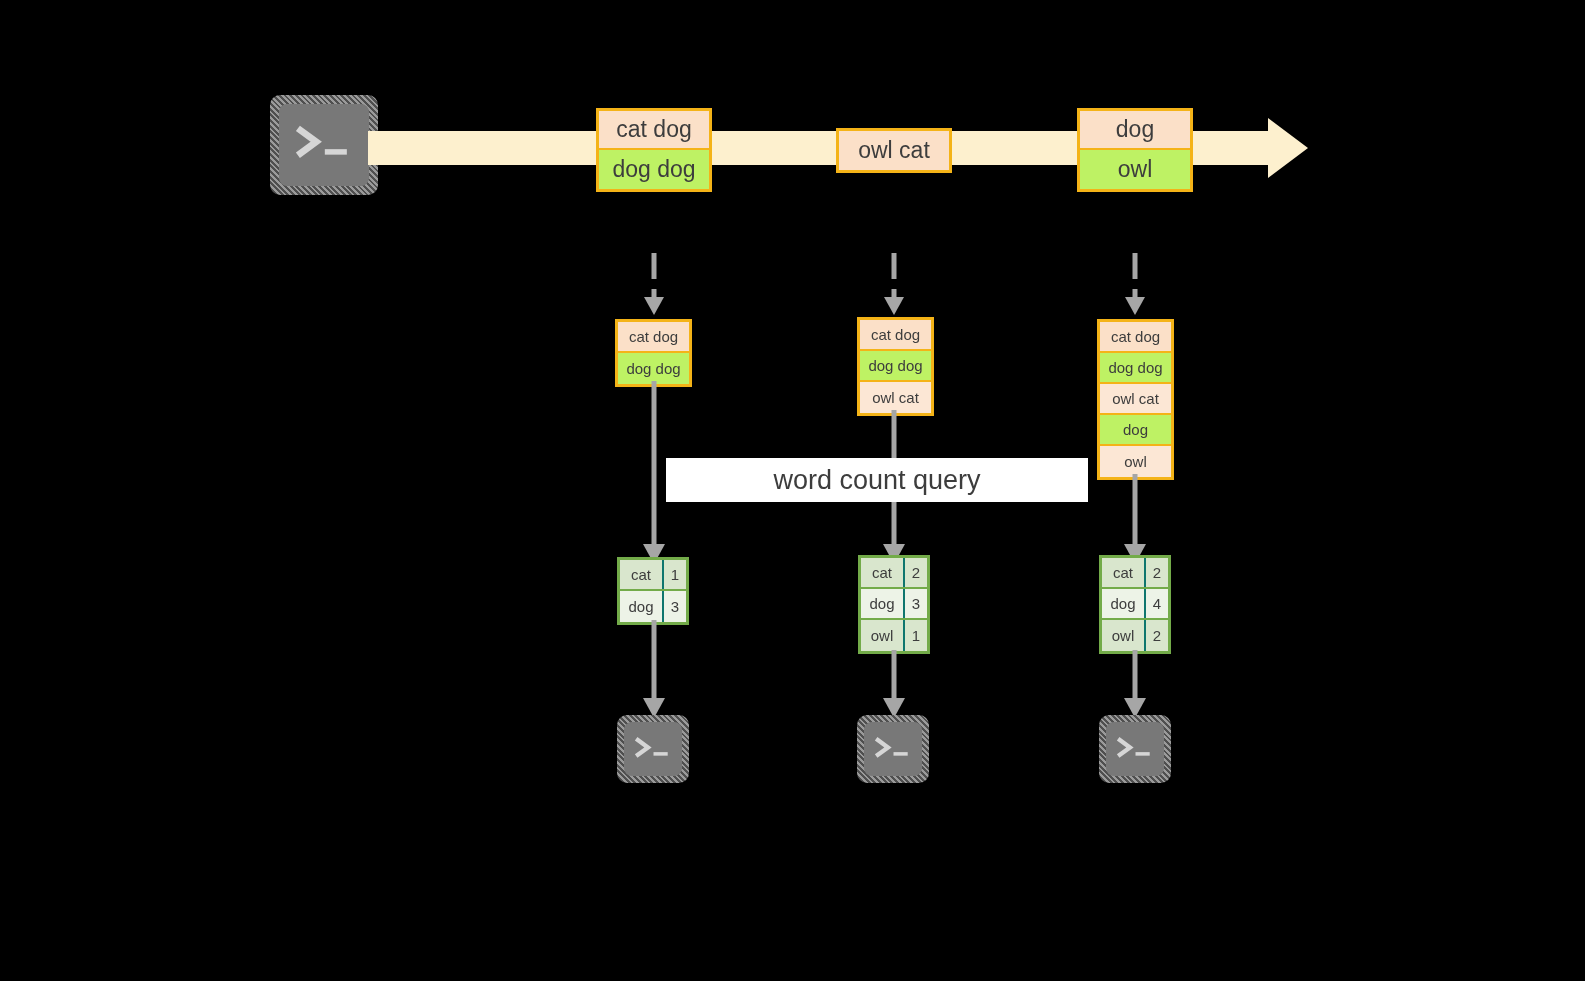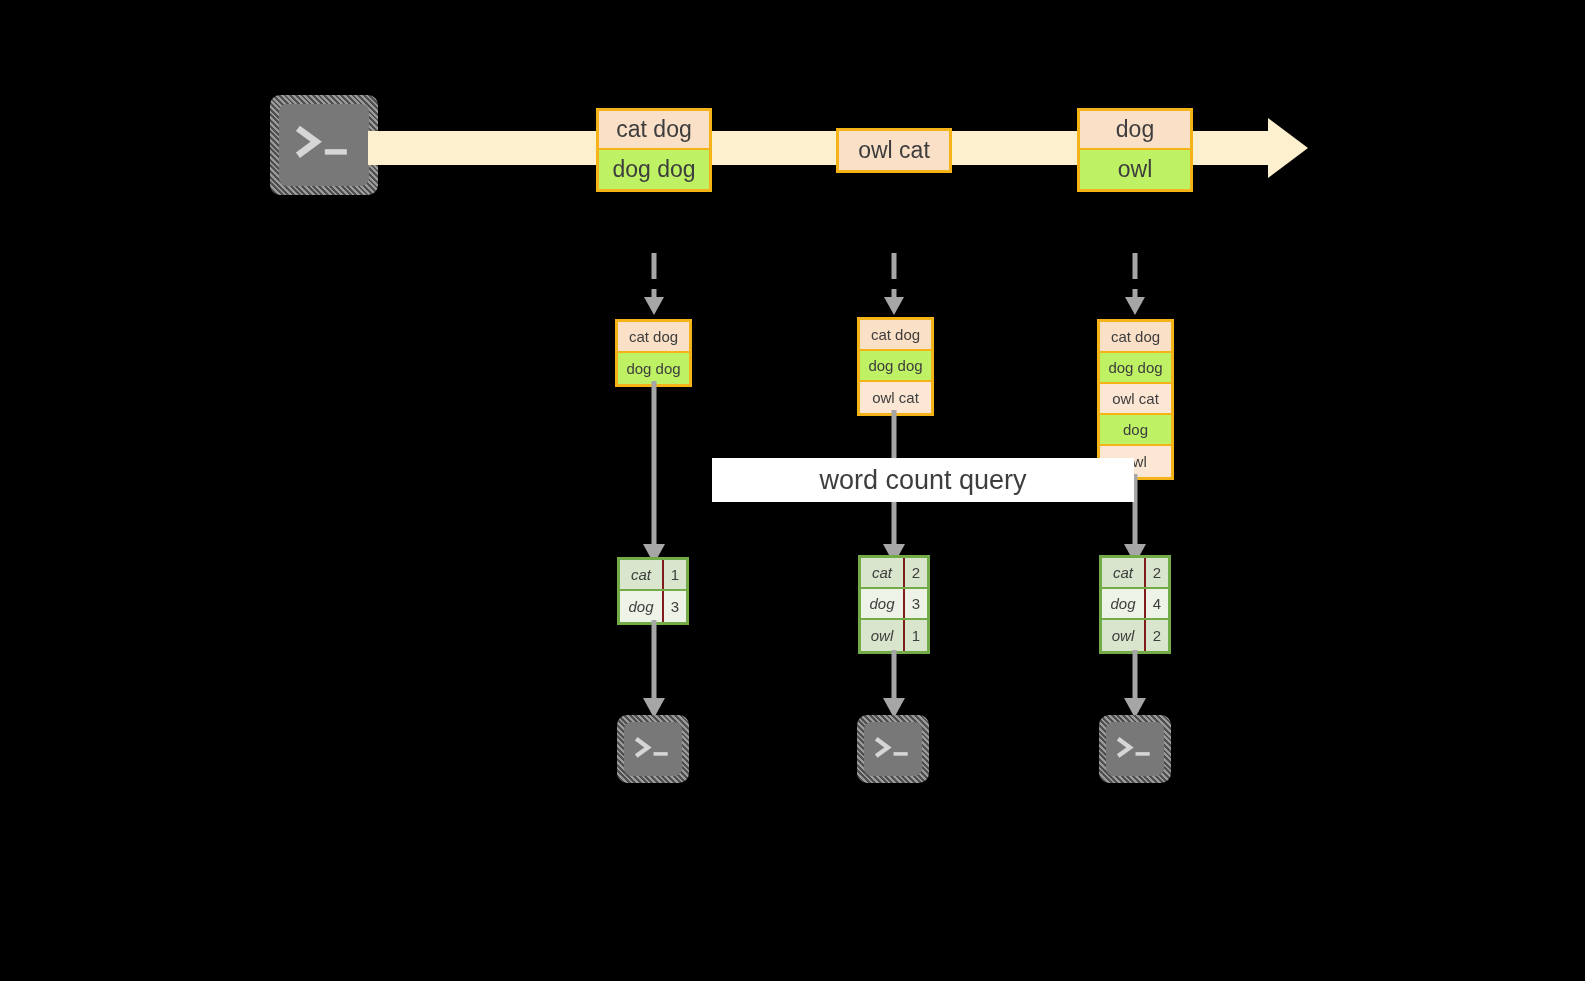--- a/index.html
+++ b/index.html
@@ -98,27 +98,26 @@
     display: flex;
     height: 31px;
     box-sizing: border-box;
     border-bottom: 2px solid #73ab49;
   }
   .res-row:last-child { border-bottom: none; }
   .res-row.dark .res-k, .res-row.dark .res-v { background: #d9e6cd; }
   .res-row.light .res-k, .res-row.light .res-v { background: #edf3e7; }
   .res-k {
     box-sizing: border-box;
-    border-right: 2px solid #7f1d1d;
+    border-right: 2px solid #0f766e;
     display: flex;
     align-items: center;
     justify-content: center;
     font-size: 15px;
     color: #3d3d3d;
-    font-style: italic;
   }
   .res-v {
     box-sizing: border-box;
     display: flex;
     align-items: center;
     justify-content: center;
     font-size: 15px;
     color: #3d3d3d;
   }
 
@@ -228,21 +227,21 @@
       <path d="M3 134 L14 154 L25 134 Z" fill="#a6a6a6"></path>
     </svg>
   </div>
   <div class="conn" style="left:1121px; top:474px;">
     <svg width="28" height="90" viewBox="0 0 28 90">
       <path d="M14 0 L14 75" stroke="#a6a6a6" stroke-width="5" fill="none"></path>
       <path d="M3 70 L14 90 L25 70 Z" fill="#a6a6a6"></path>
     </svg>
   </div>
 
-  <div class="query-label" style="left:712px; top:458px; width:422px; height:44px; font-size:27px;">
+  <div class="query-label" style="left:666px; top:458px; width:422px; height:44px; font-size:27px;">
     <span>word count query</span>
   </div>
 
   <div class="res-table" style="left:617px; top:557px; width:72px;">
     <div class="res-row dark">
       <div class="res-k" style="width:44px">cat</div>
       <div class="res-v" style="width:22px">1</div>
     </div>
     <div class="res-row light">
       <div class="res-k" style="width:44px">dog</div>

